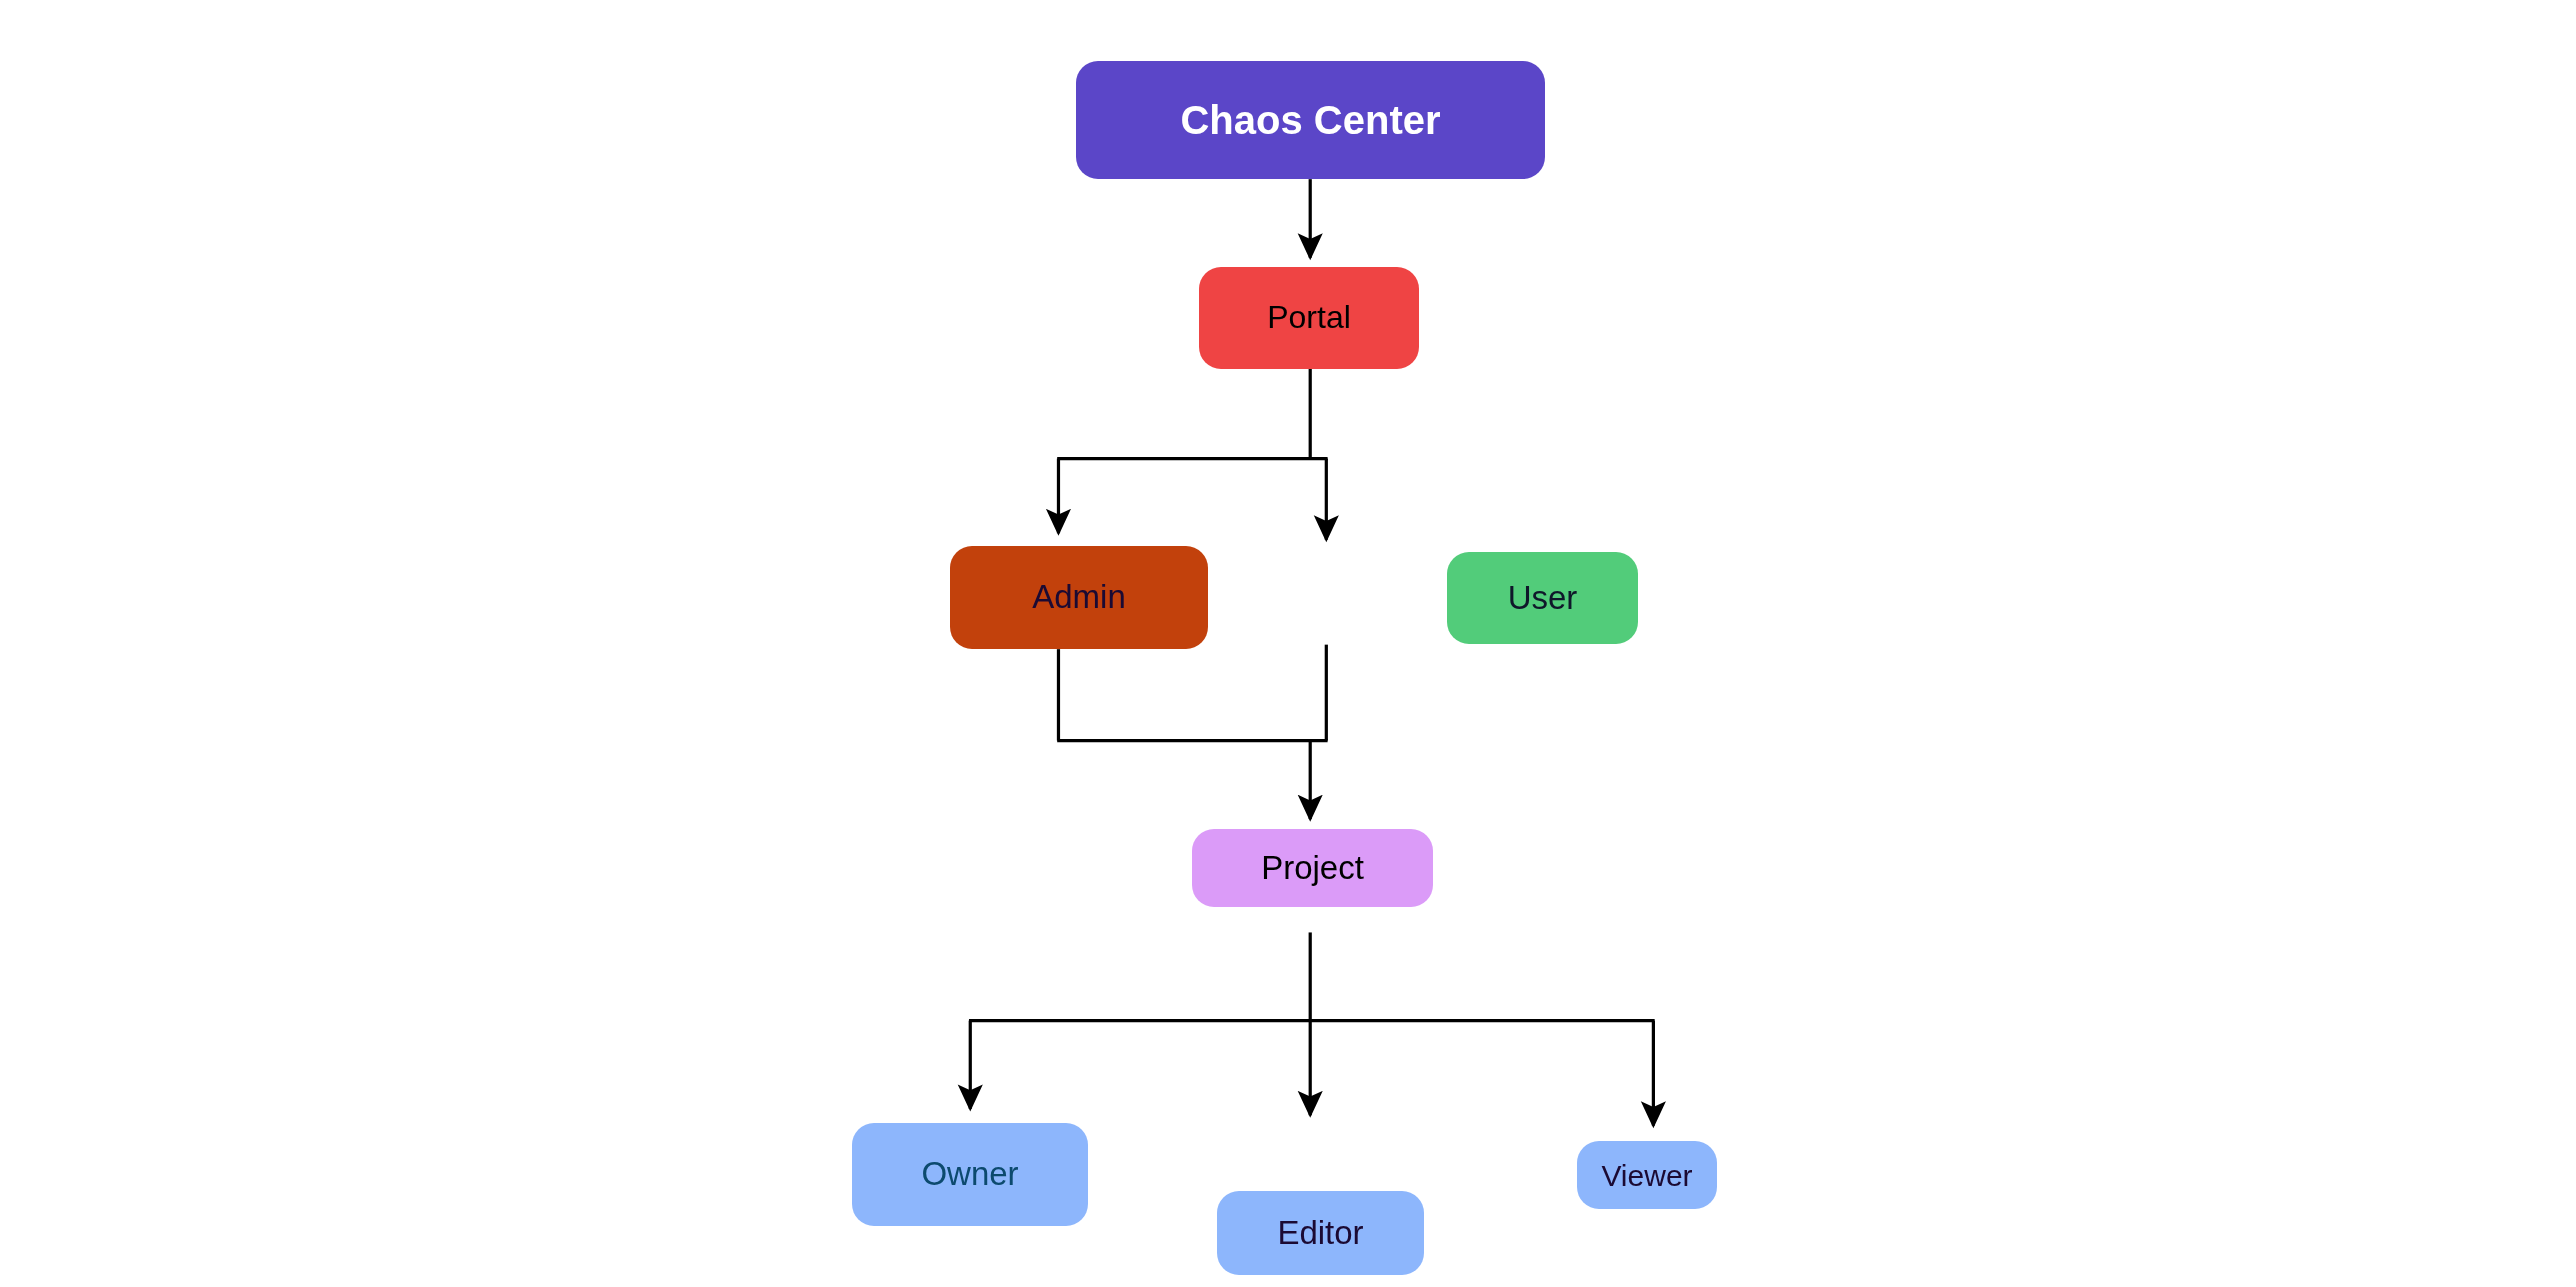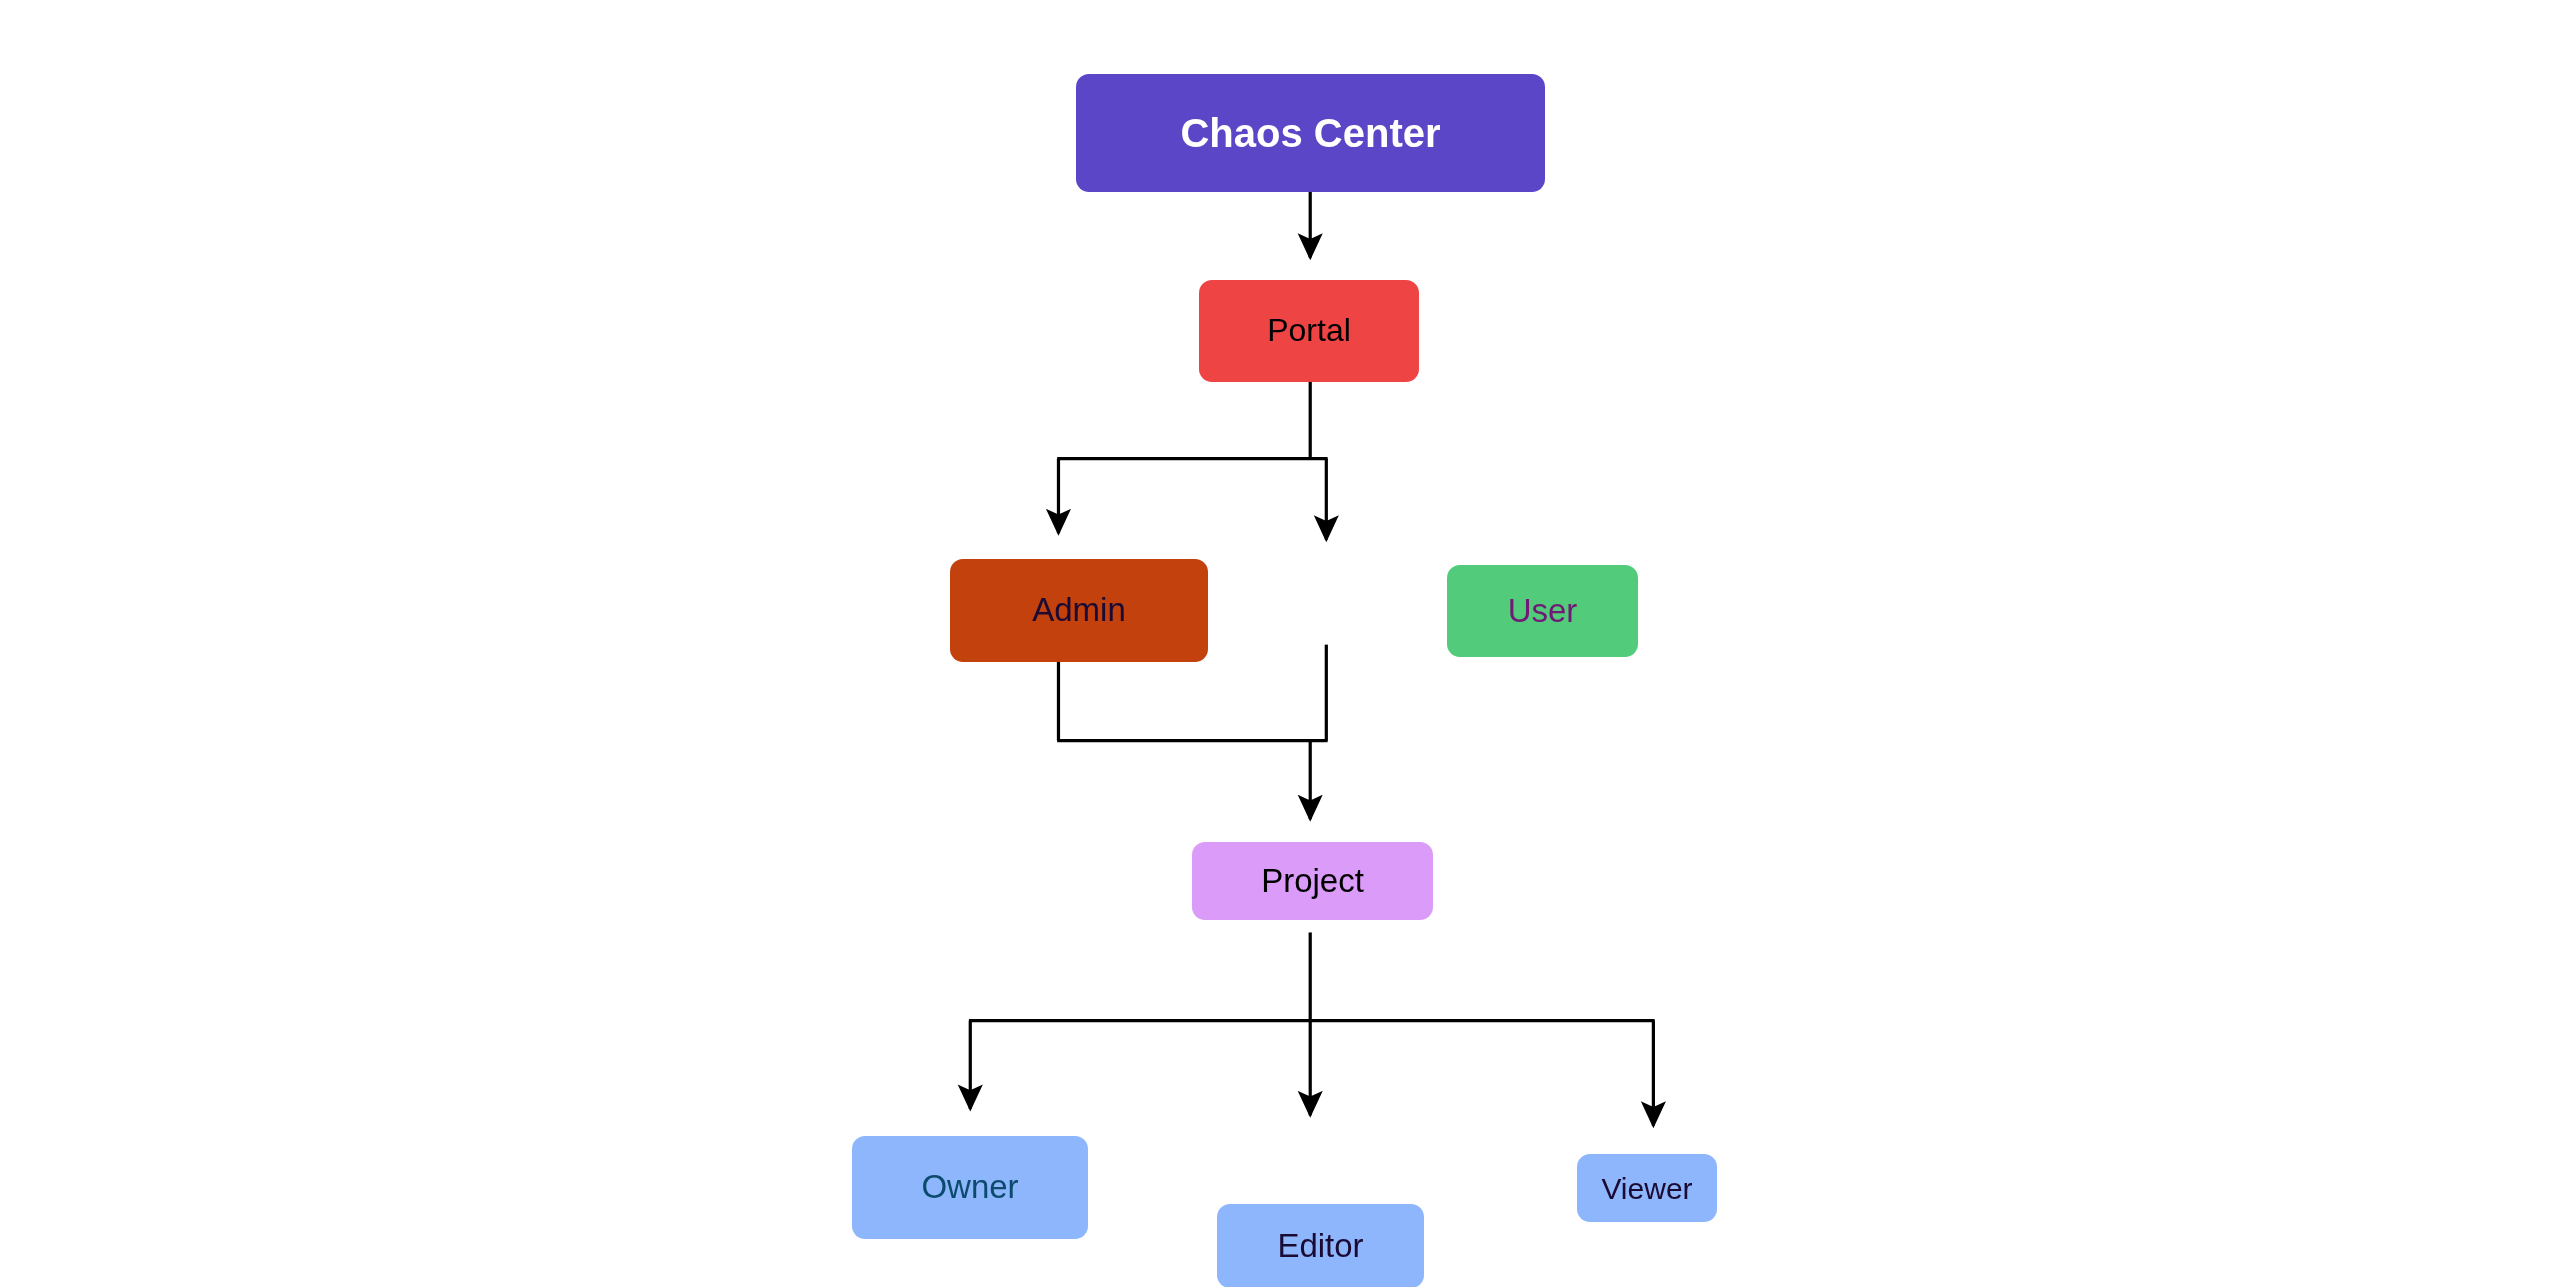--- a/index.html
+++ b/index.html
@@ -22,26 +22,25 @@
     width: 2576px;
     height: 1288px;
     pointer-events: none;
   }
   .node {
     position: absolute;
     display: flex;
     align-items: center;
     justify-content: center;
     box-sizing: border-box;
-    border-radius: 13px;
+    border-radius: 22px;
     text-align: right;
     line-height: 1.1;
     white-space: nowrap;
     user-select: none;
-    margin-top: 13px;
   }
   .node-label {
     display: block;
   }
   
   #node-chaos-center {
     left: 1076px; top: 61px;
     width: 469px; height: 118px;
     font-size: 40px;
     font-weight: bold;
@@ -155,21 +154,21 @@
   </div>
 
   <div class="node" id="node-portal" style="background: #ef4444; color: rgb(0, 0, 0); font-weight: normal;">
     <span class="node-label">Portal</span>
   </div>
 
   <div class="node" id="node-admin" style="background: #c2410c; color: rgb(27, 10, 51); font-weight: normal;">
     <span class="node-label">Admin</span>
   </div>
 
-  <div class="node" id="node-user" style="background: rgb(82, 204, 122); color: #701a75; font-weight: normal;">
+  <div class="node" id="node-user" style="background: rgb(82, 204, 122); color: #0f172a; font-weight: normal;">
     <span class="node-label">User</span>
   </div>
 
   <div class="node" id="node-project" style="background: rgb(219, 155, 248); color: rgb(0, 0, 0); font-weight: normal;">
     <span class="node-label">Project</span>
   </div>
 
   <div class="node" id="node-owner" style="background: rgb(141, 182, 252); color: #0c4a6e; font-weight: normal;">
     <span class="node-label">Owner</span>
   </div>

